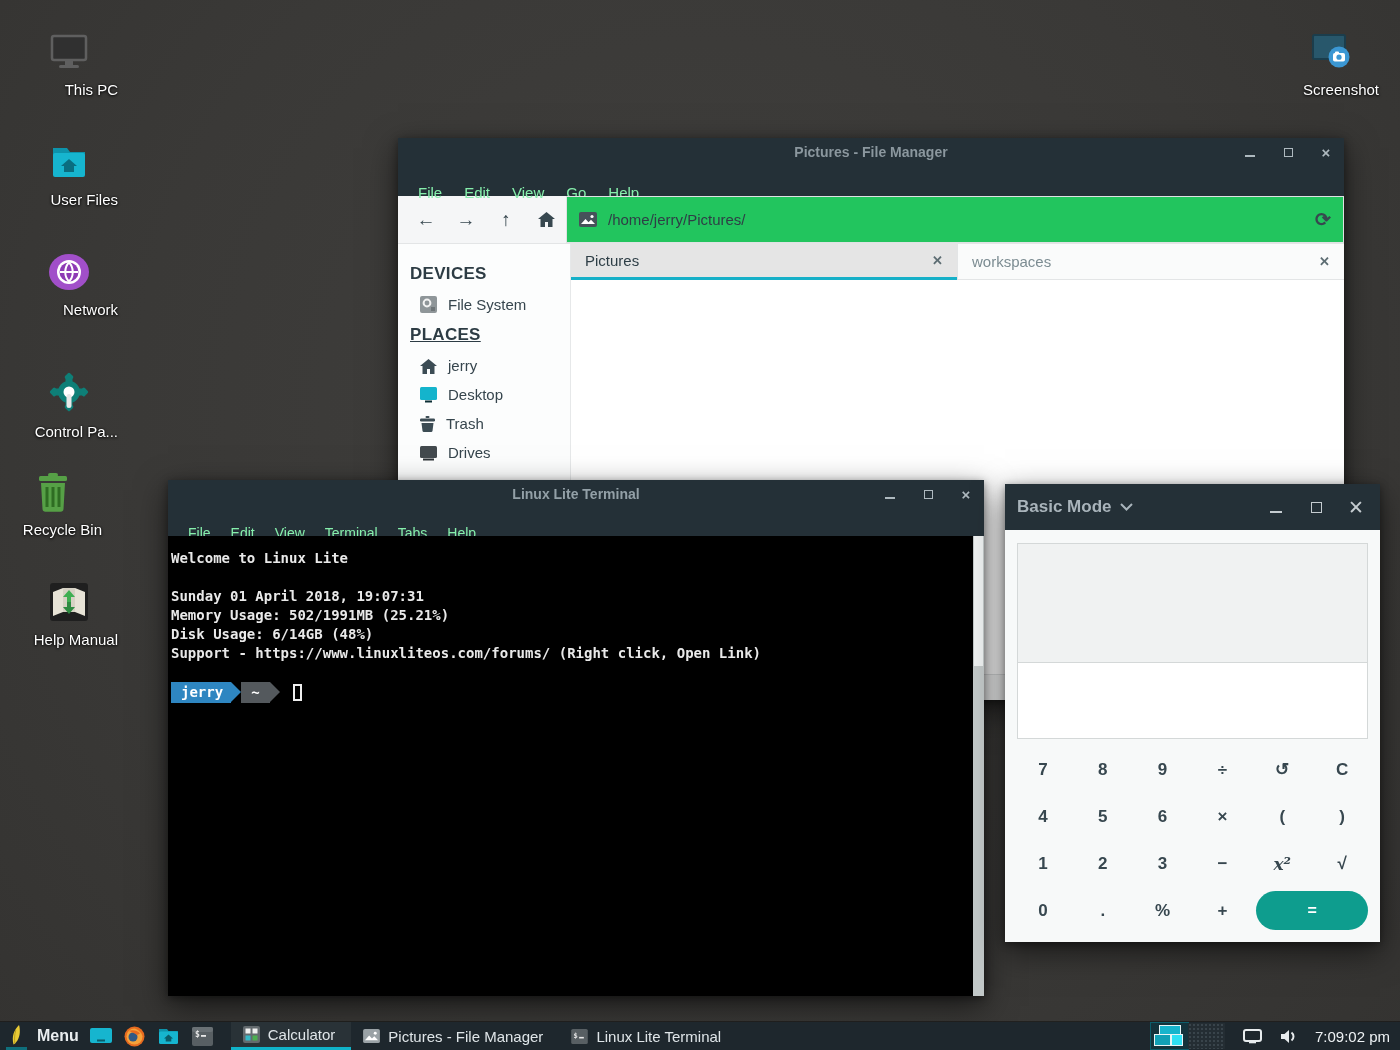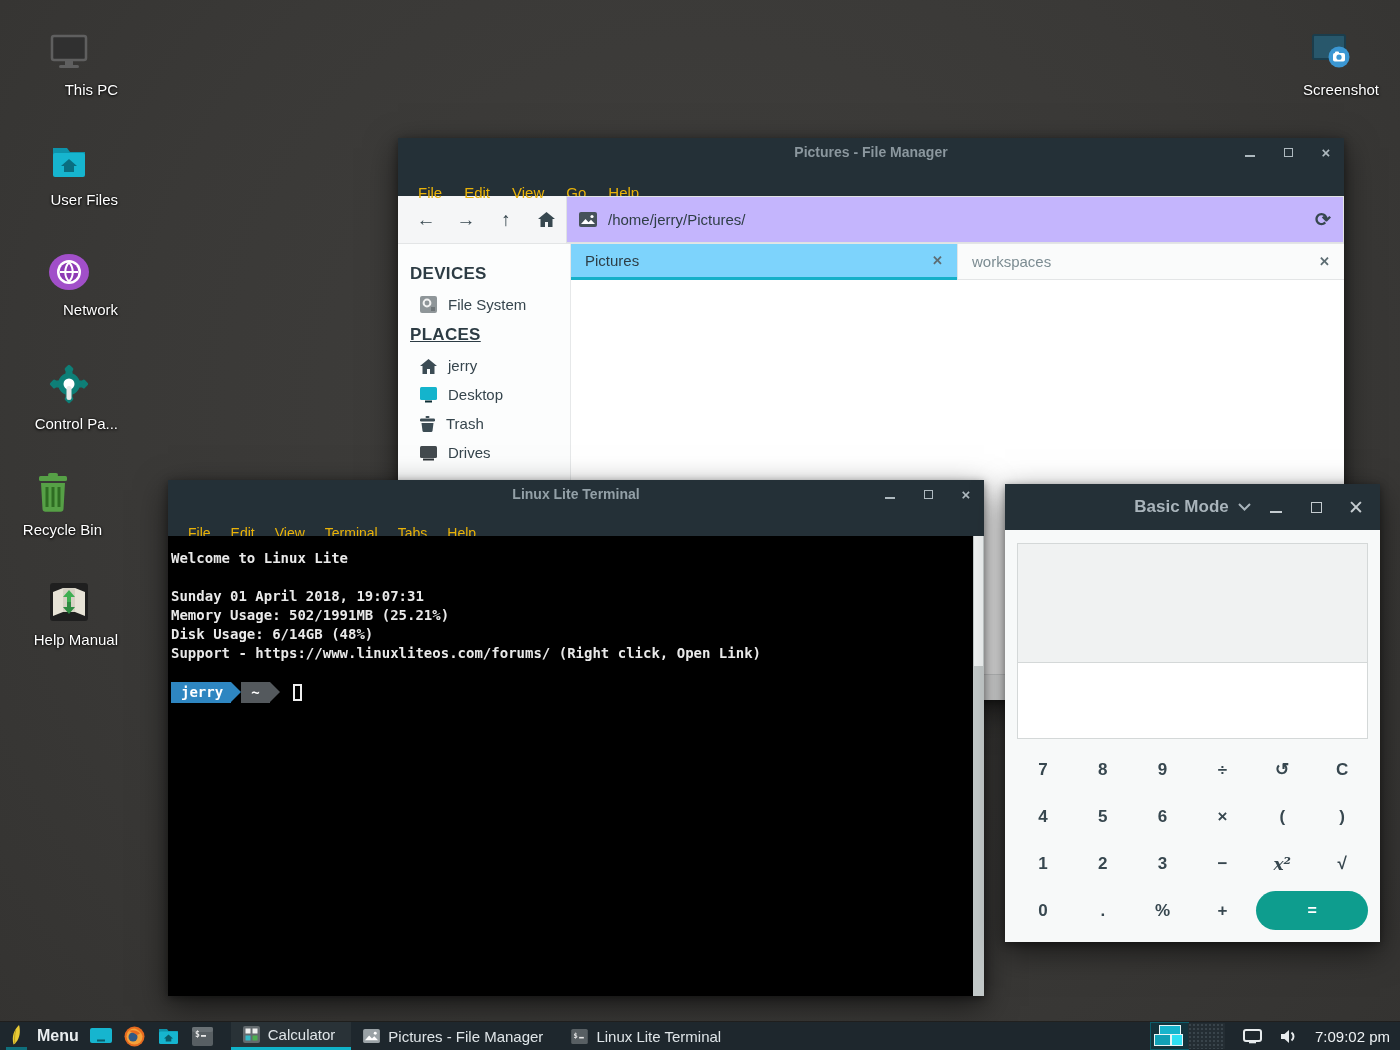--- a/index.html
+++ b/index.html
@@ -20,41 +20,41 @@
   
   .window { position:absolute; box-shadow:0 10px 30px rgba(0,0,0,.55), 0 2px 8px rgba(0,0,0,.4); }
   .titlebar { background:#243037; display:flex; align-items:center; position:relative; }
   .tb-title { position:absolute; left:0; right:0; text-align:center; font-weight:bold; color:#8b979e; pointer-events:none; }
   .win-controls { position:absolute; right:10px; top:0; bottom:0; display:flex; align-items:center; gap:22px; }
   .wc-btn { width:16px; height:16px; display:flex; align-items:center; justify-content:center; color:#aeb9bf; }
   .glyph-min { width:10px; height:2px; background:#aeb9bf; margin-top:7px; }
   .glyph-max { width:9px; height:9px; border:1.5px solid #aeb9bf; }
   .glyph-close { font-size:15px; line-height:1; font-weight:bold; }
   .menubar { background:#243037; display:flex; align-items:center; }
-  .menu-item { color:#eab308; font-size:15px; padding:0 11px;margin-top:22px; }
+  .menu-item { color:#86efac; font-size:15px; padding:0 11px;margin-top:22px; }
 
   
   #fm { left:398px; top:138px; width:946px; height:562px; background:#fff; }
   #fm .titlebar { height:28px; }
   #fm .tb-title { font-size:14px; }
   #fm .menubar { height:30px; padding-left:9px; }
   #fm-toolbar { height:48px; background:#f5f6f7; border-bottom:1px solid #e3e5e6; display:flex; align-items:center; padding-left:8px; }
   .nav-btn { width:40px; height:34px; display:flex; align-items:center; justify-content:center; font-size:19px; color:#37474f; }
-  #fm-pathfield { flex:1; align-self:stretch; margin:0; background:#c4b5fd; border:1px solid #e0e2e3; display:flex; align-items:center; padding:0 12px; gap:11px; }
+  #fm-pathfield { flex:1; align-self:stretch; margin:0; background:#22c55e; border:1px solid #e0e2e3; display:flex; align-items:center; padding:0 12px; gap:11px; }
   #fm-pathfield .ptext { font-size:15px; color:#2f3e46; }
   #fm-refresh { margin-left:auto; font-size:19px; color:#37474f; font-weight:bold; }
   #fm-main { display:flex; height:429px; }
   #fm-sidebar { width:173px; background:#fcfdfd; border-right:1px solid #e6e8e9; padding-top:14px; position:relative; }
   .sb-heading { font-size:17px; font-weight:bold; color:#2d3c44; padding:6px 12px; letter-spacing:.3px; }
   .sb-item { display:flex; align-items:flex-end; gap:11px; padding:6px 12px 6px 22px; font-size:15px; color:#36454d; }
   .sb-scroll { position:absolute; right:1px; bottom:0; width:3px; height:45px; background:#b9bec0; }
   #fm-right { flex:1; display:flex; flex-direction:column; }
   #fm-tabbar { height:36px; display:flex; }
   .fm-tab { flex:1; display:flex; align-items:center; padding:0 14px; font-size:15px; position:relative; }
-  .fm-tab.active { background:#7dd3fc; color:#2e3e46; border-bottom:3px solid #16b0c8; }
+  .fm-tab.active { background:#e5e5e5; color:#2e3e46; border-bottom:3px solid #16b0c8; }
   .fm-tab.inactive { background:#fafbfb; color:#7c8c92; border-bottom:1px solid #e3e5e6; border-left:1px solid #e3e5e6; }
   .tab-close { margin-left:auto; font-size:13px; font-weight:bold; color:#5d6d73; }
   #fm-content { flex:1; background:#ffffff; }
   #fm-statusbar { position:absolute; left:0; right:0; bottom:0; height:26px; background:#f4f5f5; border-top:1px solid #dddfe0; }
 
   
   #term { left:168px; top:480px; width:816px; height:516px; background:#000; border-bottom:1px solid #c9cecf; }
   #term .titlebar { height:28px; }
   #term .tb-title { font-size:14px; color:#93a0a7; }
   #term .menubar { height:28px; padding-left:10px; }
@@ -66,21 +66,21 @@
   .arr-blue { width:0; height:0; border-top:10px solid transparent; border-bottom:10px solid transparent; border-left:10px solid #2e86c1; }
   .seg-path { background:#54595d; color:#fff; padding:1px 10px; }
   .arr-gray { width:0; height:0; border-top:10px solid transparent; border-bottom:10px solid transparent; border-left:10px solid #54595d; }
   #term-cursor { width:9px; height:17px; border:2px solid #efefef; margin-left:13px; }
   #term-scrollbar { position:absolute; top:0; right:0; bottom:0; width:11px; background:#c2c8c8; }
   #term-thumb { position:absolute; top:0; left:1px; right:1px; height:130px; background:#eef1f1; }
 
   
   #calc { left:1005px; top:484px; width:375px; height:458px; background:#f7f9f9; }
   #calc .titlebar { height:46px; }
-  #calc .tb-title { font-size:17px; color:#a9b4bb; display:flex; align-items:center; justify-content:center; gap:9px; }
+  #calc .tb-title { font-size:17px; color:#a9b4bb; display:flex; align-items:center; justify-content:flex-start; gap:9px;margin-left:12px; }
   #calc .win-controls { right:16px; gap:24px; }
   #calc .glyph-min { width:12px; background:#c5ccd0; margin-top:9px; }
   #calc .glyph-max { width:11px; height:11px; border-color:#c5ccd0; }
   #calc .glyph-close { font-size:19px; color:#c5ccd0; font-weight:normal; }
   #calc-display { position:absolute; top:59px; left:12px; right:12px; height:196px; border:1px solid #d4d8d8; }
   #calc-history { height:118px; background:#f0f2f2; }
   #calc-entry { height:76px; background:#ffffff; border-top:1px solid #d4d8d8; }
   #calc-keys { position:absolute; top:262px; left:8px; right:8px; bottom:8px; display:grid; grid-template-columns:repeat(6,1fr); grid-template-rows:repeat(4,1fr); }
   .ckey { display:flex; align-items:center; justify-content:center; font-size:17px; font-weight:bold; color:#37474f; background:transparent; border:none; font-family:"Liberation Sans", sans-serif; }
   .ckey.xsq { font-style:italic; font-family:"DejaVu Serif", serif; }
@@ -137,21 +137,21 @@
     <svg width="46" height="44" viewBox="0 0 46 44">
         <ellipse cx="23" cy="22" rx="20" ry="18" fill="#a14fc9"></ellipse>
         <circle cx="23" cy="22" r="12" fill="#ffffff"></circle>
         <circle cx="23" cy="22" r="9.5" fill="#8e3bb5"></circle>
         <path d="M14 22 h18 M23 12.5 c-5 5 -5 14 0 19 M23 12.5 c5 5 5 14 0 19" stroke="#ffffff" stroke-width="2" fill="none"></path>
       </svg>
   </div>
   <div class="dlabel">Network</div>
 </div>
 
-<div class="desk-icon" style="left:20px; top:360px;">
+<div class="desk-icon" style="left:20px; top:368px;">
   <div class="glyph">
     <svg width="46" height="44" viewBox="0 0 46 44">
         <g fill="#0e7f77">
           <circle cx="23" cy="20" r="11"></circle>
           <g transform="translate(23,20)">
             <rect x="-3.5" y="-16" width="7" height="8" rx="1.5"></rect>
             <rect x="-3.5" y="8" width="7" height="8" rx="1.5"></rect>
             <rect x="-16" y="-3.5" width="8" height="7" rx="1.5"></rect>
             <rect x="8" y="-3.5" width="8" height="7" rx="1.5"></rect>
             <rect x="-14" y="-14" width="7" height="7" rx="1.5" transform="rotate(45)"></rect>

